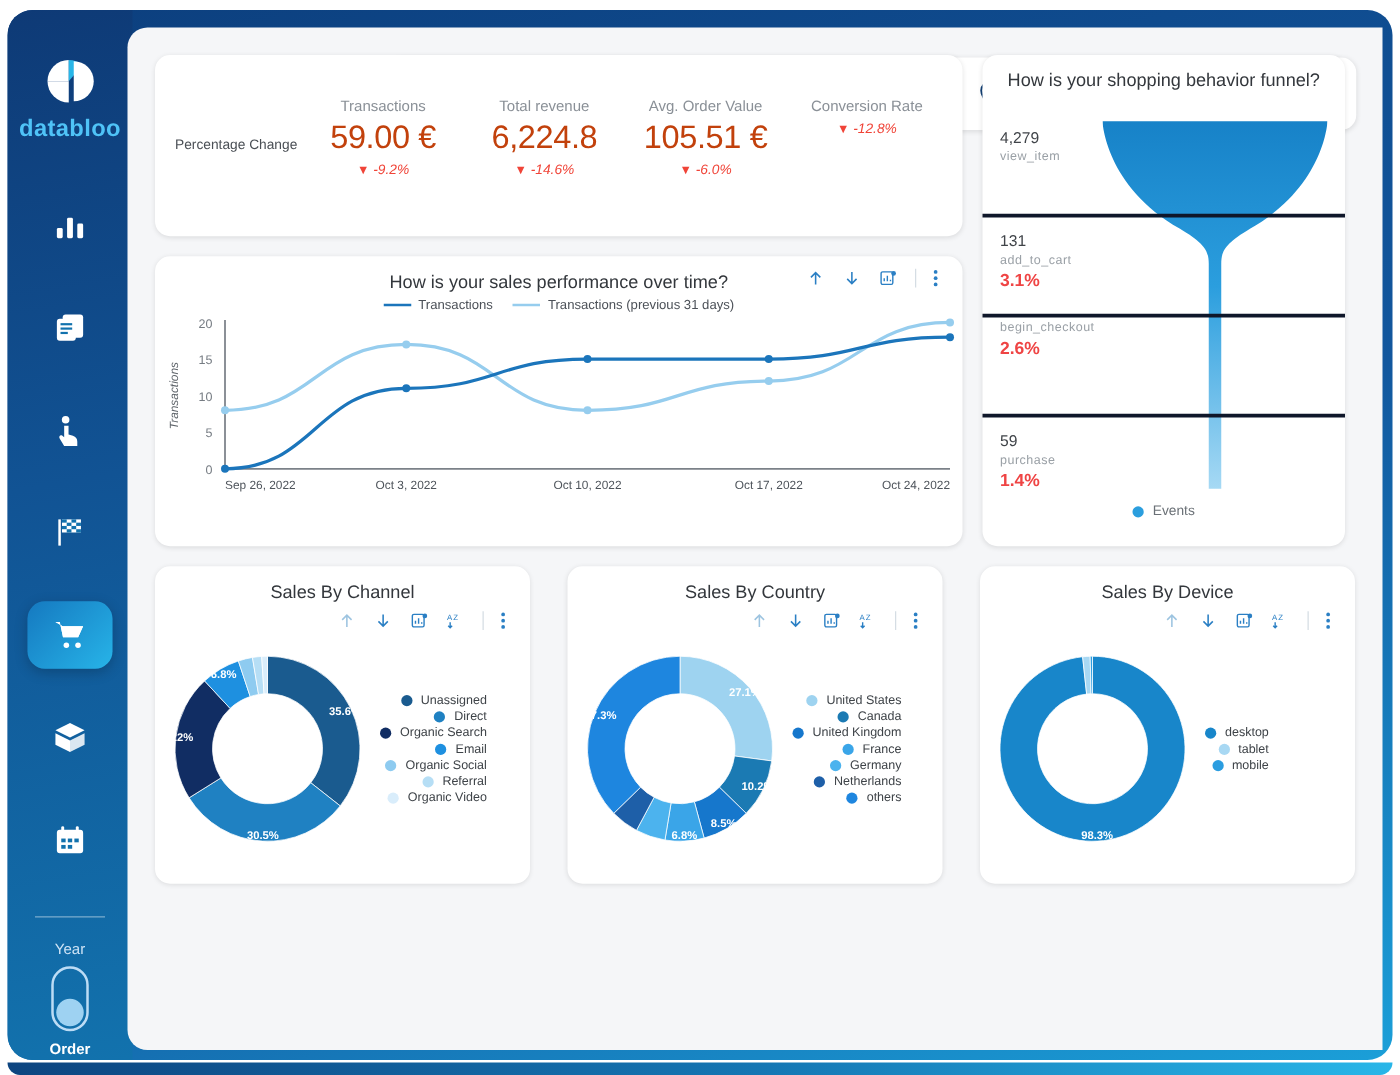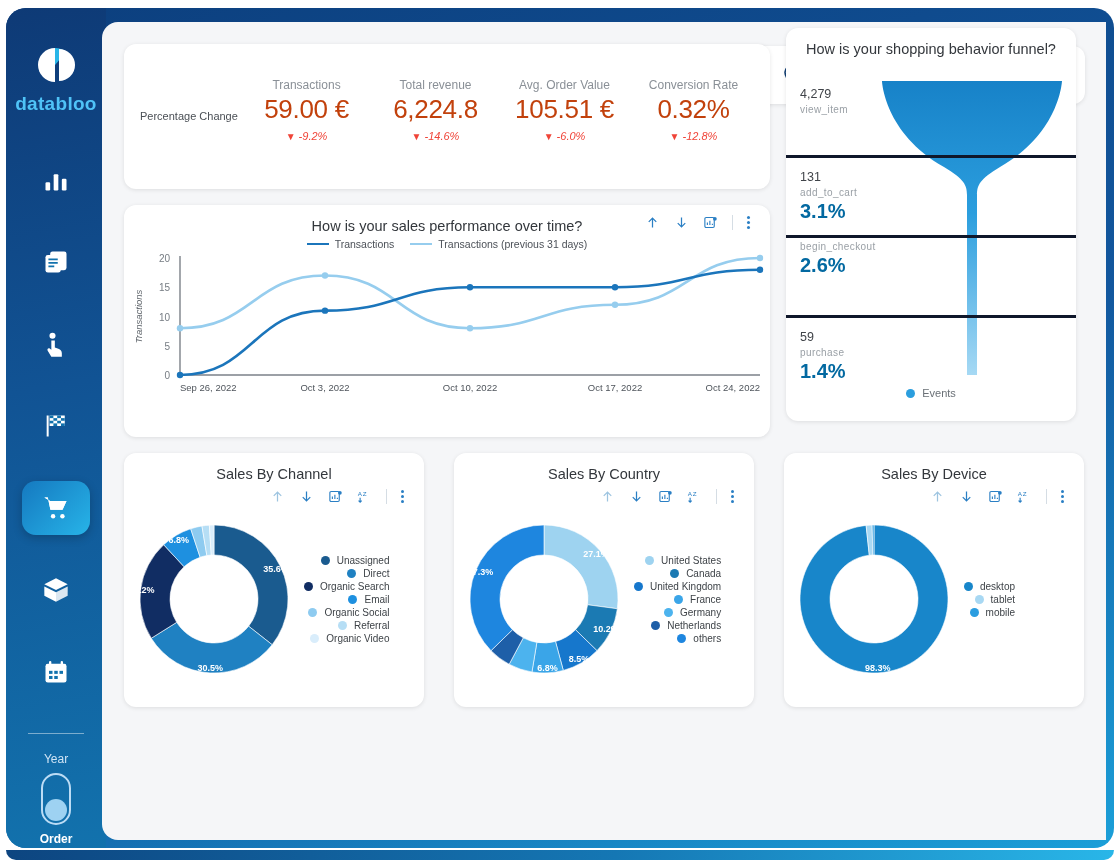--- a/index.html
+++ b/index.html
@@ -166,29 +166,29 @@
     left: 16px; top: 66px;
     font-size: 11px; color: #4a4f55;
   }
   .kpi-items { position:absolute; left: 118px; top: 34px; right: 12px; display:flex; }
   .kpi { flex:1; text-align:center; }
   .kpi-label { font-size: 12px; color: #8a9097; }
   .kpi-value { font-size: 26px; color: #c2410c; margin-top: 2px; letter-spacing: -.3px; }
   .kpi-delta { font-size: 11px; color: #f04438; margin-top: 5px; font-style: italic; }
   .kpi-delta .arr { font-size: 10px; }
   
-  #funnel-card { left: 684px; top: 6px; width: 290px; height: 393px; }
+  #funnel-card { left: 684px; top: 22px; width: 290px; height: 393px; }
   .funnel-body { position: relative; height: 330px; }
   .funnel-svg { position:absolute; left: 96px; top: 18px; }
   .funnel-rows { position:absolute; left:0; top: 18px; width: 100%; }
   .frow { height: 80px; position: relative; padding-left: 14px; }
   .frow + .frow { border-top: 3px solid #0f172a; }
   .f-count { font-size: 12.5px; color: #404449; padding-top: 12px; }
   .f-name { font-size: 10px; color: #9aa0a6; letter-spacing: .4px; margin-top: 3px; }
-  .f-pct { font-size: 20px; font-weight: bold; color: #0369a1; margin-top: 2px; }
+  .f-pct { font-size: 14px; font-weight: bold; color: #ef4444; margin-top: 2px; }
   .funnel-legend {
     display:flex; align-items:center; justify-content:center;
     gap: 7px; font-size: 11px; color: #6a7076;
   }
   .dot { width: 9px; height: 9px; border-radius: 50%; display:inline-block; }
   
   #line-card { left: 22px; top: 183px; width: 646px; height: 232px; }
   .line-head { position: relative; }
   .line-tools { position:absolute; right: 0; top: 10px; }
   .legend-inline {
@@ -387,21 +387,20 @@
             <div class="kpi-value">6,224.8</div>
             <div class="kpi-delta"><span class="arr">▼</span> <span>-14.6%</span></div>
           </div>
           <div class="kpi">
             <div class="kpi-label">Avg. Order Value</div>
             <div class="kpi-value">105.51 €</div>
             <div class="kpi-delta"><span class="arr">▼</span> <span>-6.0%</span></div>
           </div>
           <div class="kpi">
             <div class="kpi-label">Conversion Rate</div>
-            <div class="kpi-value">0.32%</div>
             <div class="kpi-delta"><span class="arr">▼</span> <span>-12.8%</span></div>
           </div>
         </div>
       </div>
 
       <div class="card" id="funnel-card">
         <div class="card-title">How is your shopping behavior funnel?</div>
         <div class="funnel-body">
           <svg class="funnel-svg" width="180" height="310" viewBox="0 0 180 310">
             <defs>

